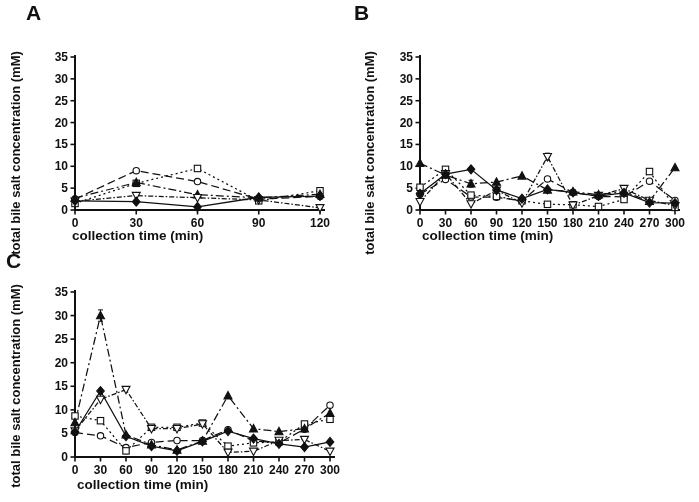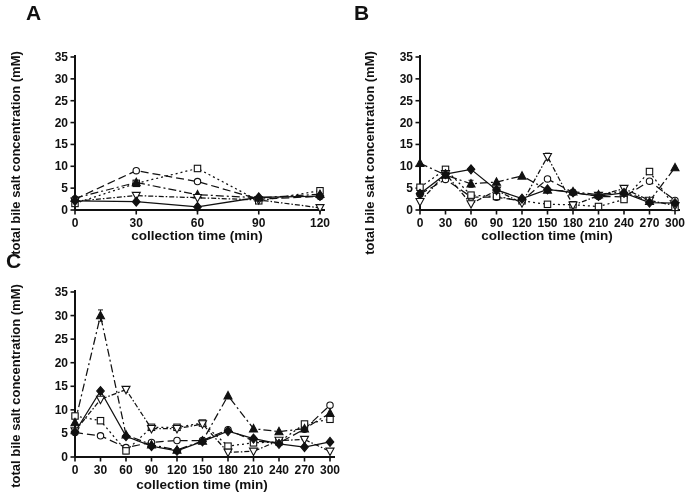--- a/index.html
+++ b/index.html
@@ -10,21 +10,21 @@
   .panel{position:absolute;}
   .panel-label{
     position:absolute;font-size:21px;font-weight:bold;color:#111;line-height:1;
   }
   .ytitle{
     position:absolute;width:250px;height:16px;text-align:center;
     font-size:13px;font-weight:bold;color:#111;
     transform:rotate(-90deg);transform-origin:center;white-space:nowrap;
   }
   .xtitle{
-    position:absolute;width:250px;text-align:center;
+    position:absolute;width:250px;
     font-size:13.5px;font-weight:bold;color:#111;white-space:nowrap;
   }
   svg{position:absolute;left:0;top:0;}
   svg text{
     font-family:"Liberation Sans",sans-serif;font-weight:bold;
     font-size:12px;fill:#111;
   }
 </style>
 </head>
 <body>

